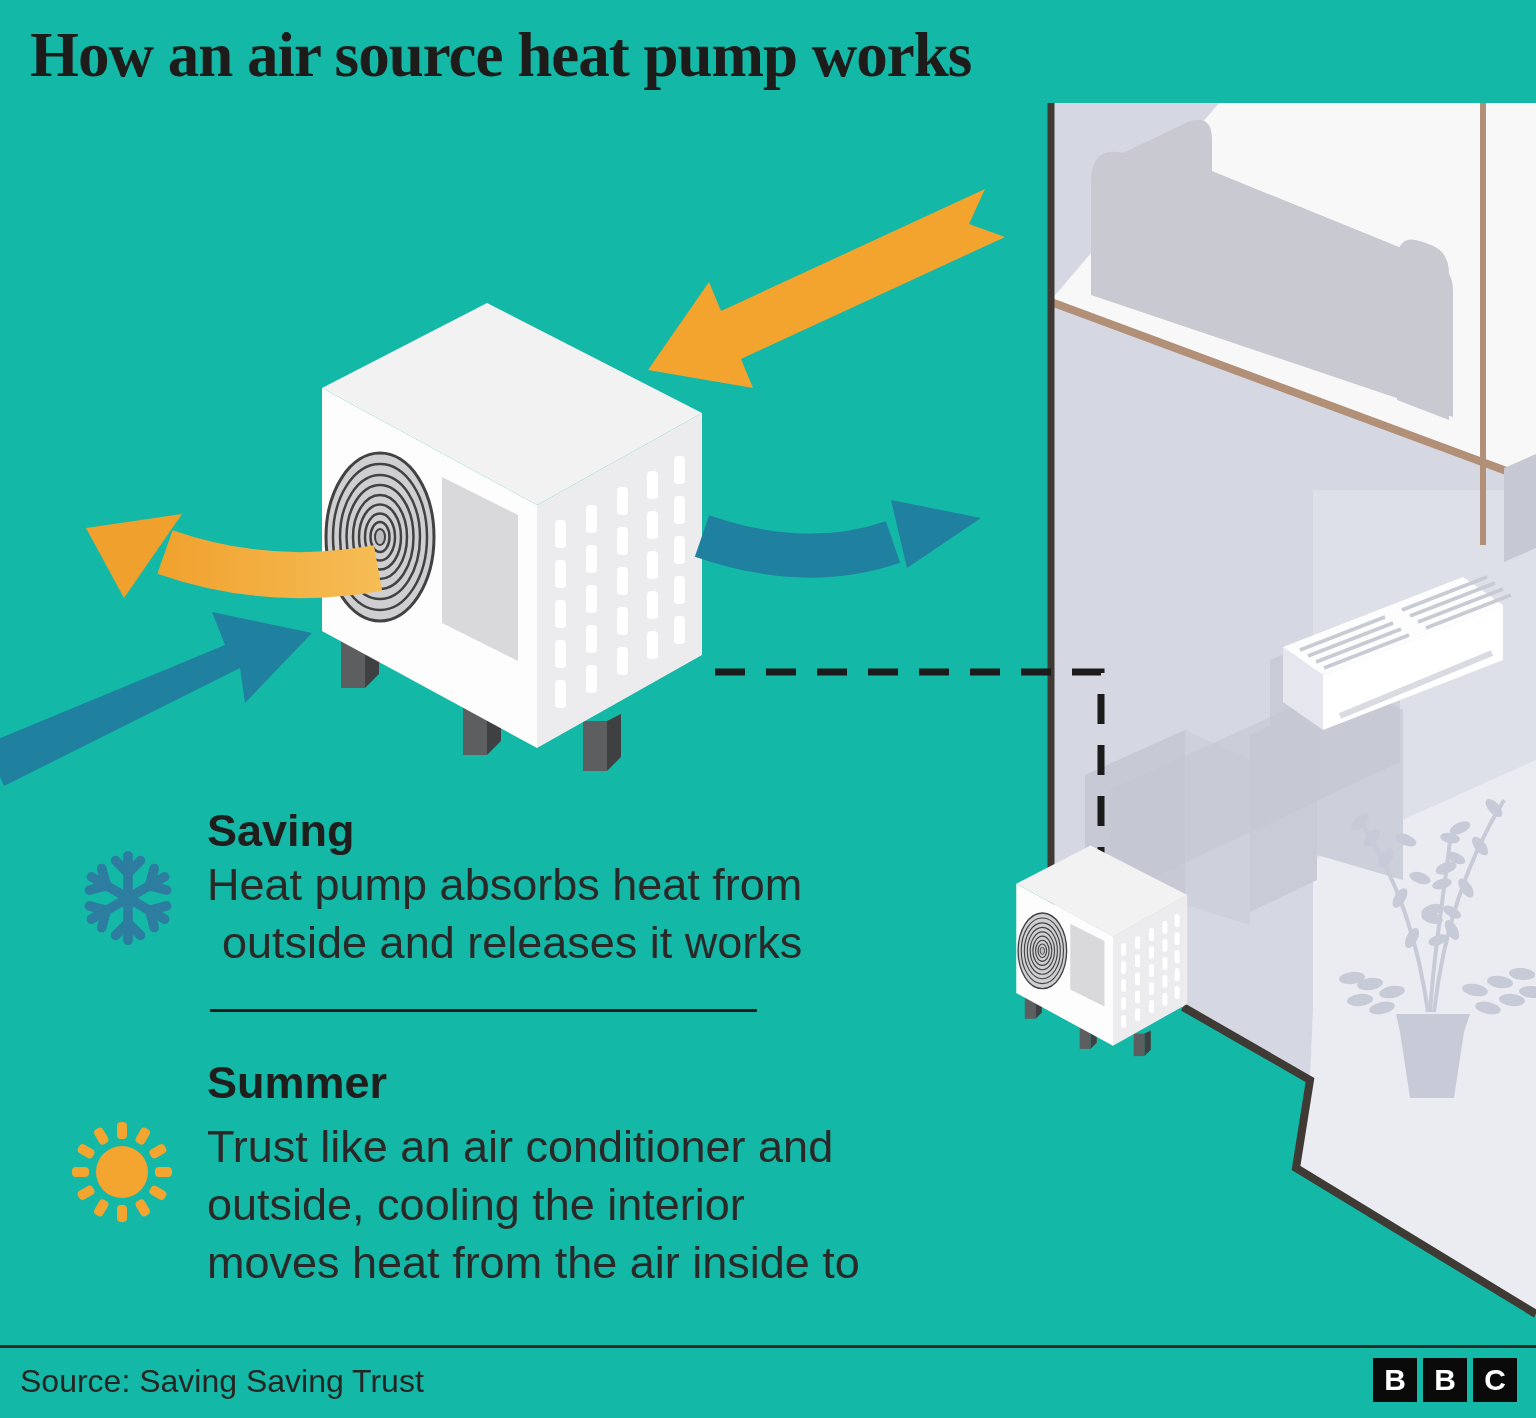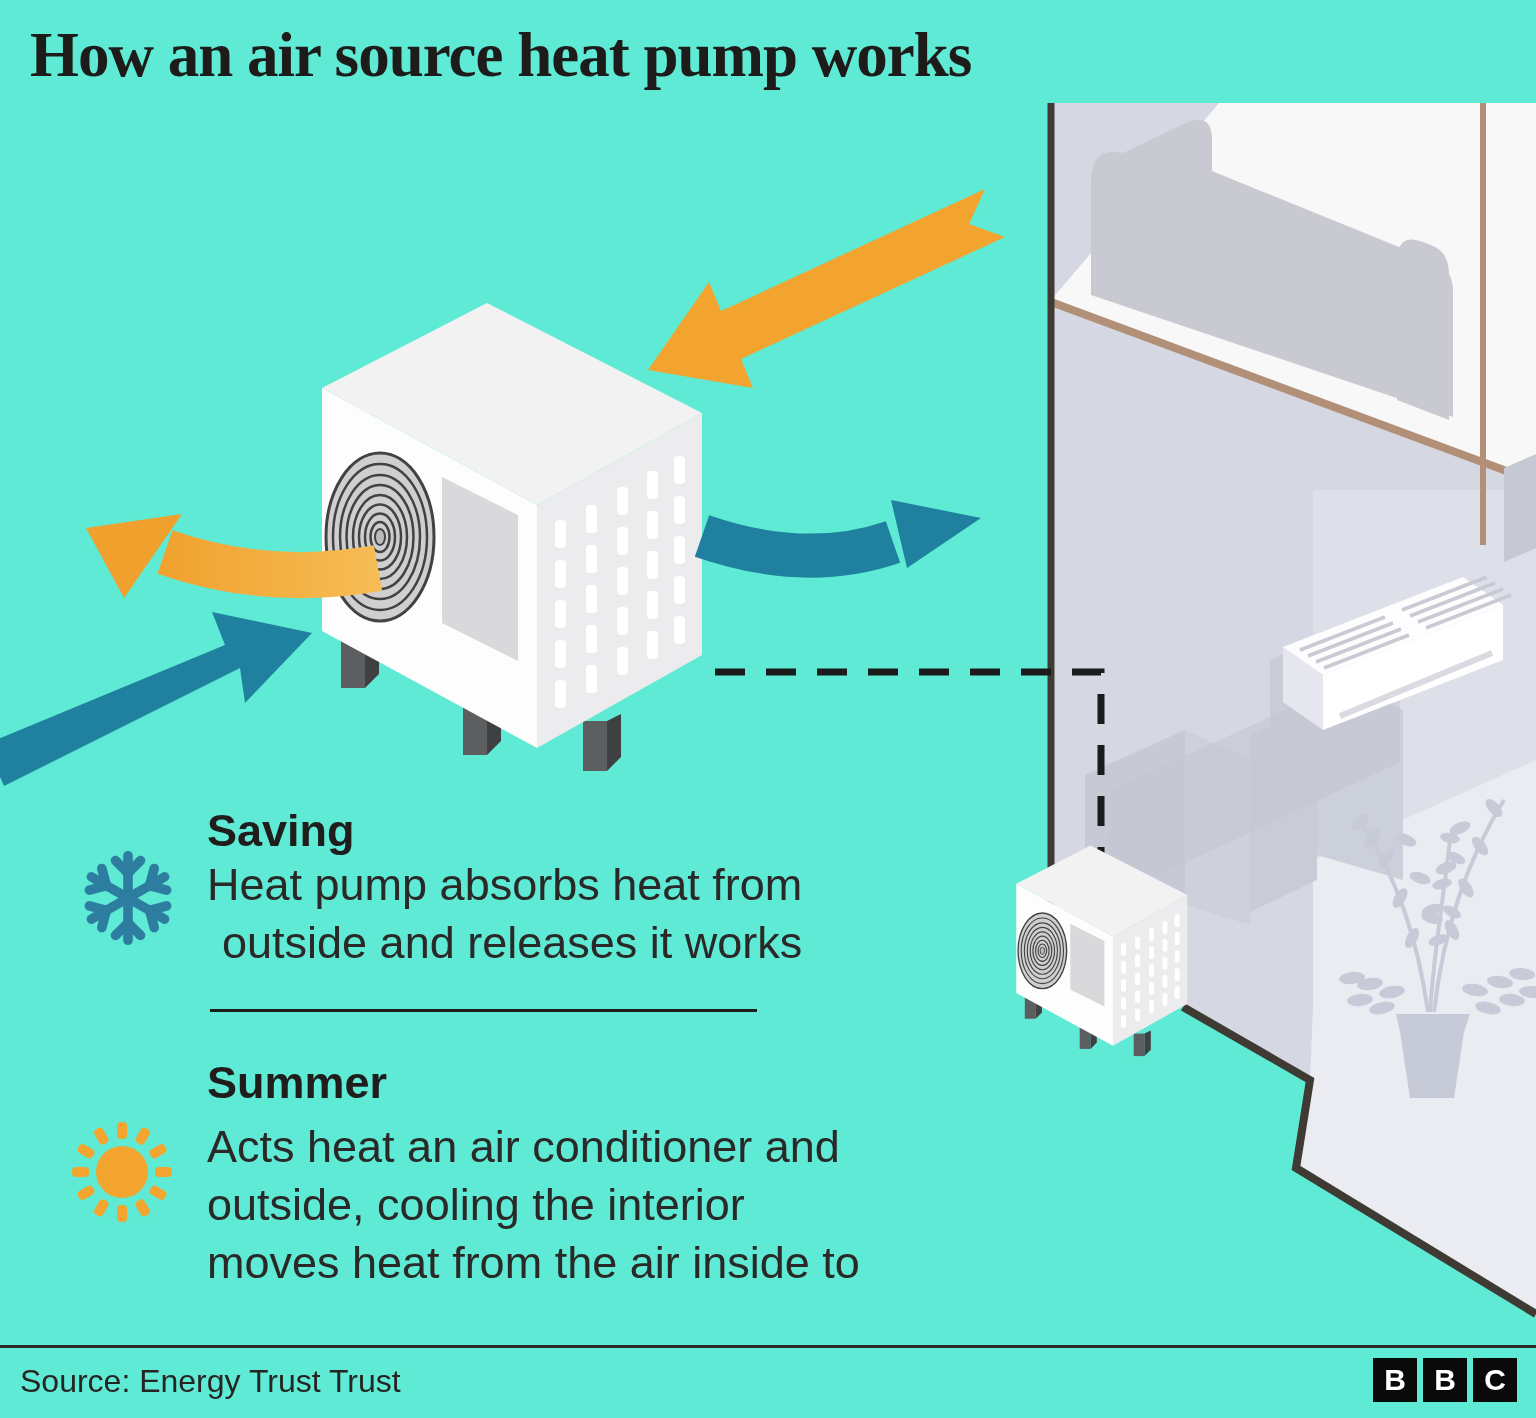--- a/index.html
+++ b/index.html
@@ -1,17 +1,17 @@
 <!DOCTYPE html>
 <html><head>
 <meta charset="utf-8">
 <style>
   html,body{margin:0;padding:0;}
   body{width:1536px;height:1418px;background:#f3f3f1;font-family:"Liberation Sans",sans-serif;overflow:hidden;}
-  .stage{position:relative;width:1536px;height:1418px;background:#5eead4;overflow:hidden;}
+  .stage{position:relative;width:1536px;height:1418px;background:#14b8a6;overflow:hidden;}
   .abs{position:absolute;}
   svg{display:block;}
   .illustration{position:absolute;left:0;top:0;width:1536px;height:1418px;}
   .page-title{left:30px;top:20px;width:1250px;font-family:"Liberation Serif","DejaVu Serif",serif;font-weight:bold;font-size:63px;line-height:70px;color:#1d1c1a;letter-spacing:-1px;}
   .season-heading{left:207px;font-size:45px;font-weight:bold;color:#1f1e1c;line-height:50px;}
   .season-body{left:207px;font-size:45px;color:#2a2928;line-height:58px;}
   .divider{left:210px;top:1009px;width:547px;height:3px;background:#1d1d1d;}
   .footer-line{left:0;top:1345px;width:1536px;height:3px;background:#2c2b2a;}
   .source-text{left:20px;top:1363px;font-size:32px;color:#262523;}
   .bbc-logo{left:1373px;top:1358px;display:flex;gap:6px;}
@@ -250,26 +250,26 @@
       <rect x="-5" y="-50" width="10" height="17" rx="4" transform="rotate(180)"></rect>
       <rect x="-5" y="-50" width="10" height="17" rx="4" transform="rotate(210)"></rect>
       <rect x="-5" y="-50" width="10" height="17" rx="4" transform="rotate(240)"></rect>
       <rect x="-5" y="-50" width="10" height="17" rx="4" transform="rotate(270)"></rect>
       <rect x="-5" y="-50" width="10" height="17" rx="4" transform="rotate(300)"></rect>
       <rect x="-5" y="-50" width="10" height="17" rx="4" transform="rotate(330)"></rect>
     </g>
   </svg>
   <div class="abs season-heading" style="top:1058px;">Summer</div>
   <div class="abs season-body" style="top:1118px;">
-    <div>Acts heat an air conditioner and</div>
+    <div>Trust like an air conditioner and</div>
     <div>outside, cooling the interior</div>
     <div>moves heat from the air inside to</div>
   </div>
 
   <div class="abs footer-line"></div>
-  <div class="abs source-text">Source: Energy Trust Trust</div>
+  <div class="abs source-text">Source: Saving Saving Trust</div>
   <div class="abs bbc-logo">
     <div class="bbc-block">B</div>
     <div class="bbc-block">B</div>
     <div class="bbc-block">C</div>
   </div>
 
 </div>
 
 </body></html>

